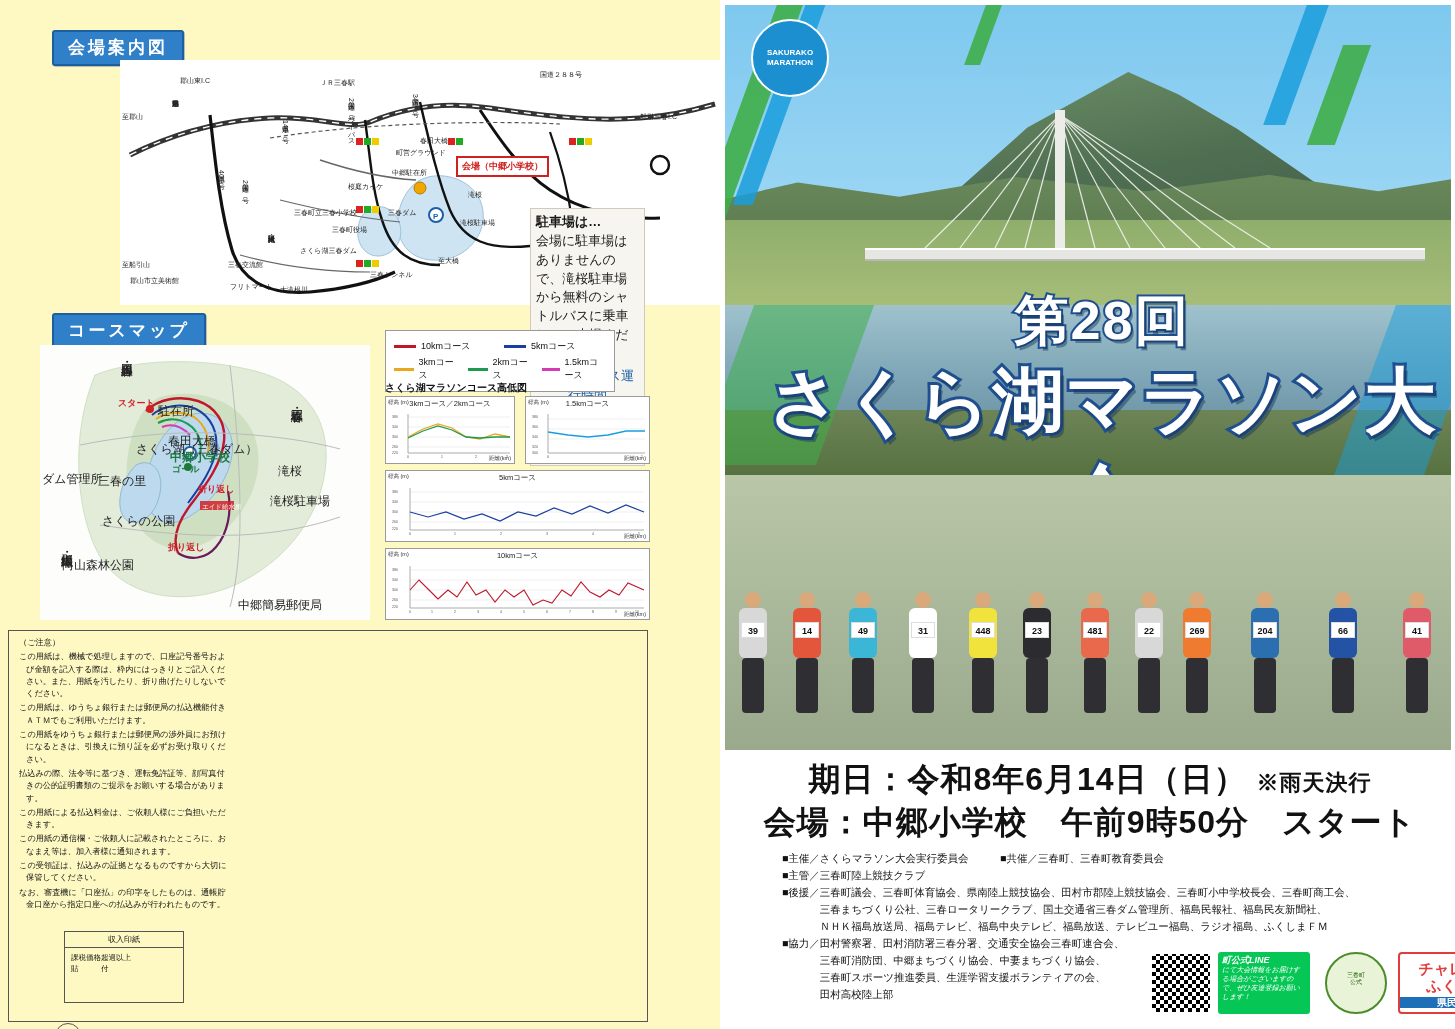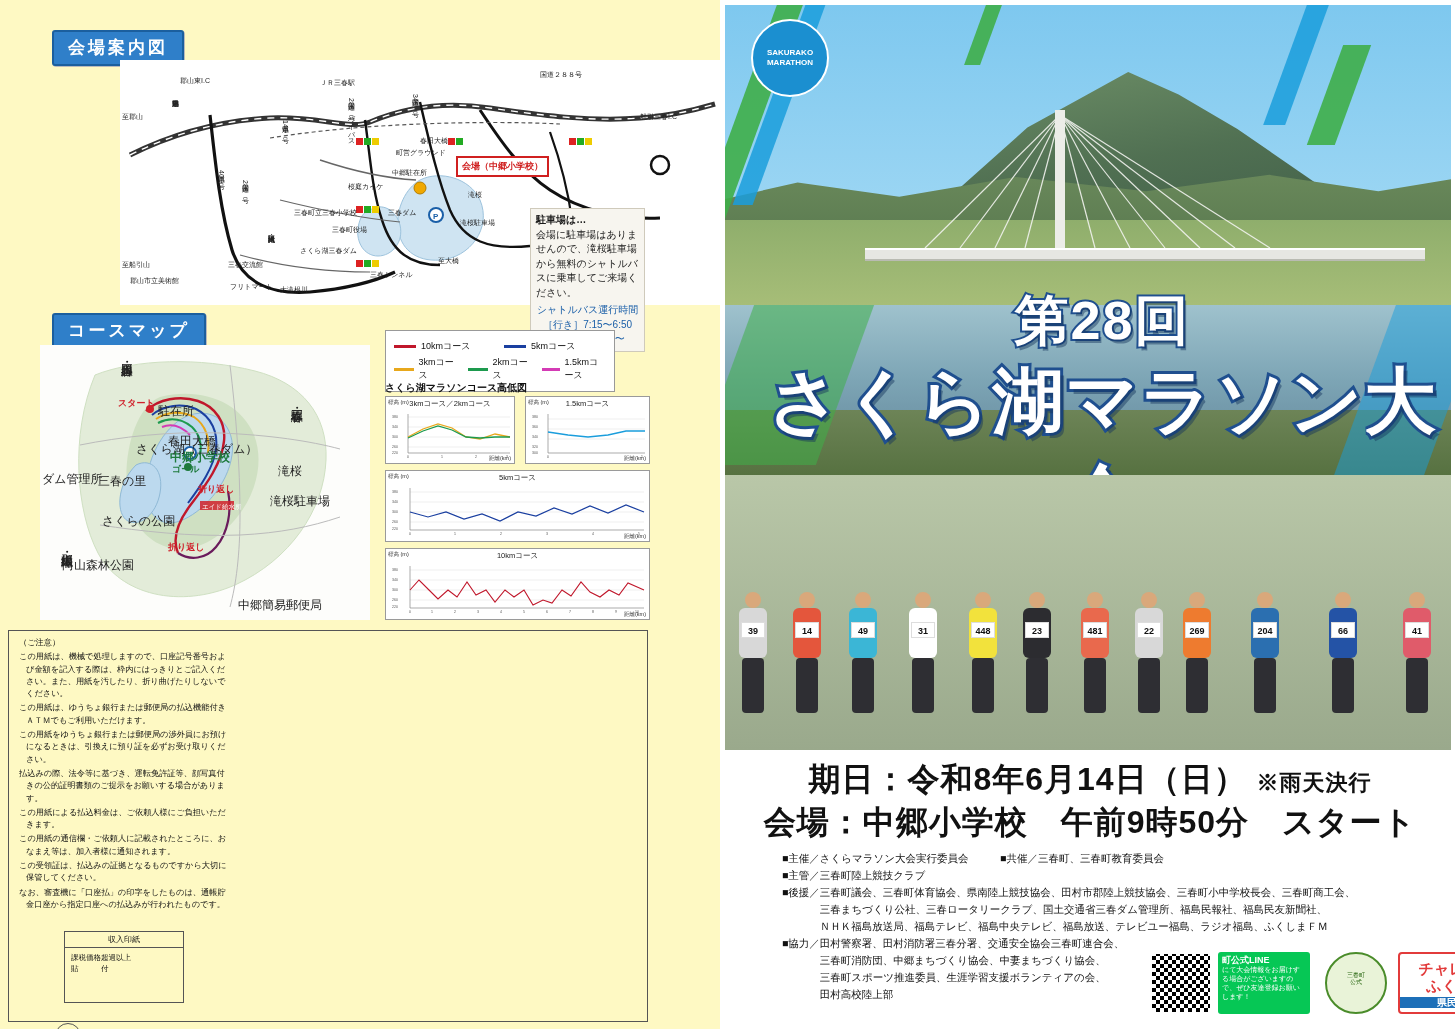--- a/index.html
+++ b/index.html
@@ -53,21 +53,21 @@
     background:#fff;
     font-size:9px;
     font-weight:bold;
     padding:2px 4px;
     white-space:nowrap;
   }
   .park-box {
     position:absolute;
     background:#f7f5ef;
     border:1px solid #cfcabb;
-    font-size:10px;
+    font-size:13px;
     line-height:1.45;
     padding:4px 5px;
     color:#1a1a1a;
     width:115px;
   }
   .park-box b { color:#1a1a1a; }
   .park-box .blue { color:#1a5fa8;text-align:center; }
 
   
   .course-map {
@@ -253,21 +253,21 @@
     background:
       repeating-linear-gradient(90deg,#000 0 4px,#fff 4px 8px),
       repeating-linear-gradient(0deg,#000 0 4px,#fff 4px 8px);
     background-blend-mode:difference;
     background-color:#fff;
     border:2px solid #fff;
   }
   .line-badge {
     position:absolute; left:68px; top:0; width:92px; height:62px;
     background:#06c755; color:#fff; font-size:7px; line-height:1.25;
-    padding:3px 4px; border-radius:3px;
+    padding:3px 4px; border-radius:3px;font-style:italic;
   }
   .line-badge b { font-size:9px; }
   .seal {
     position:absolute; left:175px; top:0; width:62px; height:62px;
     border-radius:50%; background:#e9f3d8; border:2px solid #4a8c2a;
     font-size:6px; color:#2f6b18; text-align:center; padding-top:18px; line-height:1.2;
   }
   .challenge {
     position:absolute; left:248px; top:0; width:118px; height:62px;
     background:#fff; border:2px solid #e23b3b; border-radius:4px;

